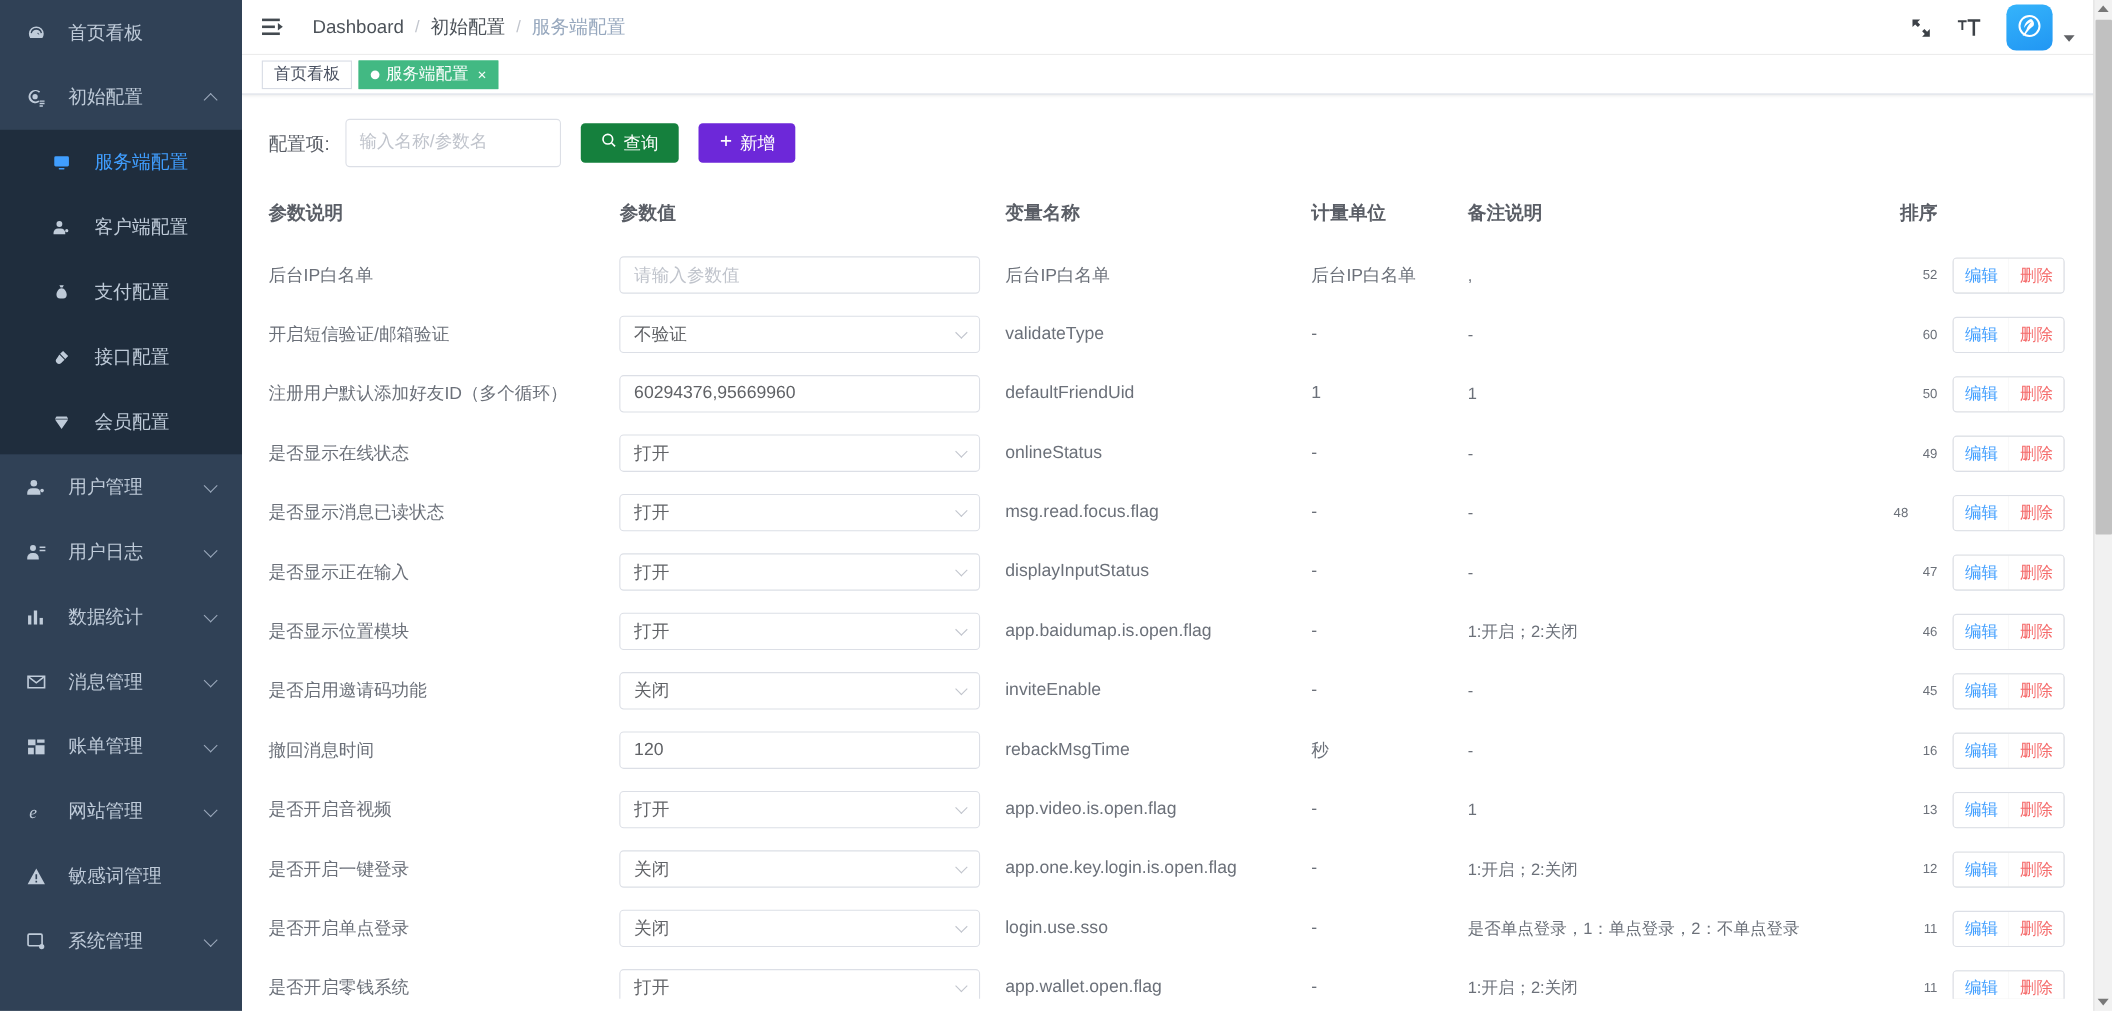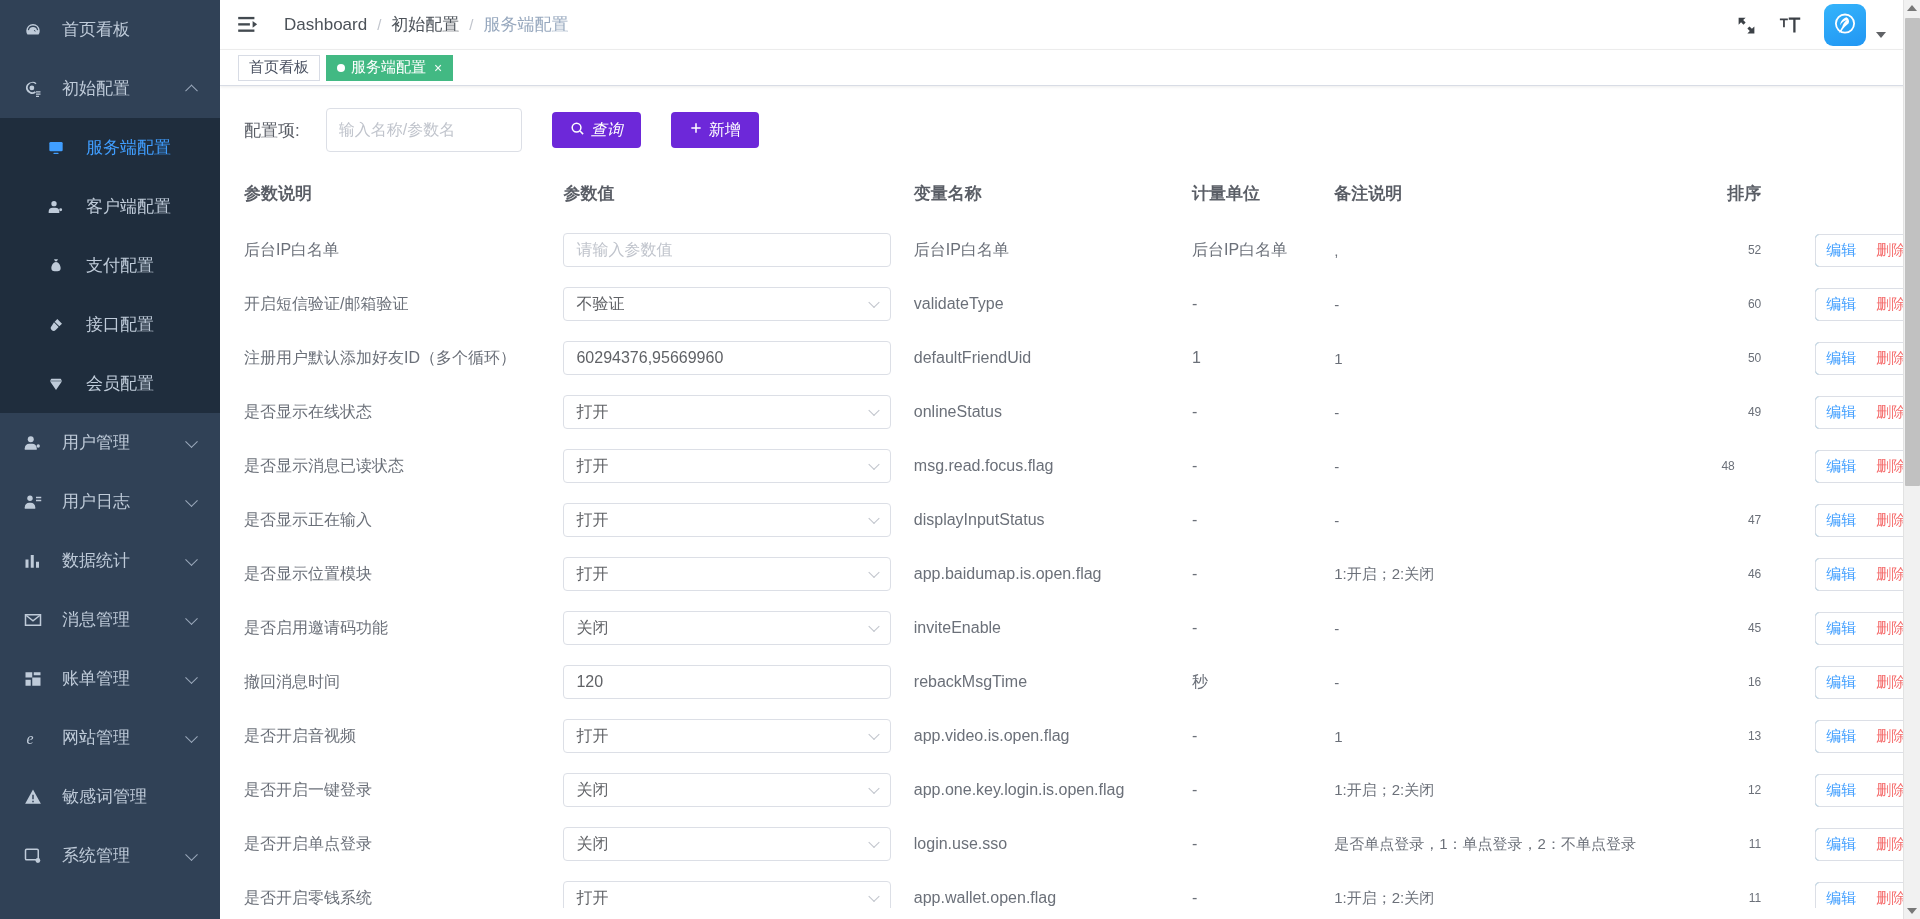--- a/index.html
+++ b/index.html
@@ -146,21 +146,21 @@
   
   .content {
     flex: 1; overflow: hidden;
     padding: 22px 0 0 0;
     background: #fff;
     position: relative;
   }
   .filter-row {
     display: flex; align-items: center;
     padding-left: 24px;
-    gap: 12px;
+    gap: 0;
     margin-bottom: 30px;
   }
   .filter-label {
     font-size: 17px; color: #5a5e66; font-weight: 500;
     margin-right: 14px;
   }
   .filter-input {
     width: 196px; height: 44px;
     border: 1px solid #dcdfe6; border-radius: 4px;
     padding: 0 12px; font-size: 16px; color: #606266;
@@ -168,21 +168,21 @@
     font-family: "Liberation Sans", sans-serif;
   }
   .filter-input::placeholder { color: #c0c4cc; }
   .btn {
     height: 36px; border: none; border-radius: 4px;
     color: #fff; font-size: 16px;
     padding: 0 18px; cursor: pointer;
     display: inline-flex; align-items: center; gap: 6px;
     font-family: "Liberation Sans", sans-serif;
   }
-  .btn-primary { background: #6d28d9; margin-left: 18px; font-style: italic; }
+  .btn-primary { background: #15803d; margin-left: 18px; }
   .btn-add { background: #6d28d9; margin-left: 18px; }
 
   
   .table-wrap {
     position: relative;
     height: 726px;
     overflow: hidden;
     padding-left: 24px;
   }
   table { border-collapse: collapse; width: 1655px; table-layout: fixed; }
@@ -222,22 +222,21 @@
     border-right: 1.5px solid #c0c4cc; border-bottom: 1.5px solid #c0c4cc;
     transform: translateY(-70%) rotate(45deg);
   }
   .note-cell { font-size: 15px; }
   .sort-cell { color: #6b7079; font-size: 12px; }
 
   .act-group {
     display: inline-flex;
     border: 1px solid #dcdfe6; border-radius: 4px;
     overflow: hidden;
-    background: #0369a1;
-    margin-left: 40px;
+    background: #e5e5e5;
   }
   .act-btn {
     padding: 6px 10px; font-size: 15px; cursor: pointer;
     background: #fff; border: none;
     font-family: "Liberation Sans", sans-serif;
   }
   .act-edit { color: #409eff; }
   .act-del  { color: #f56c6c; }
 
   

